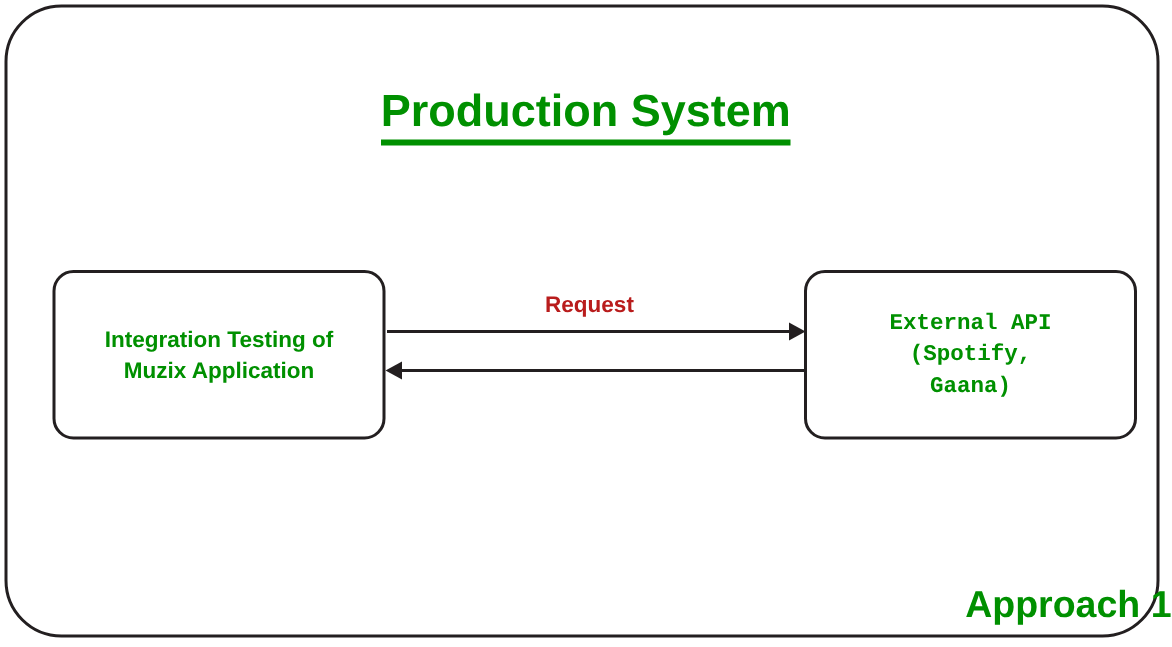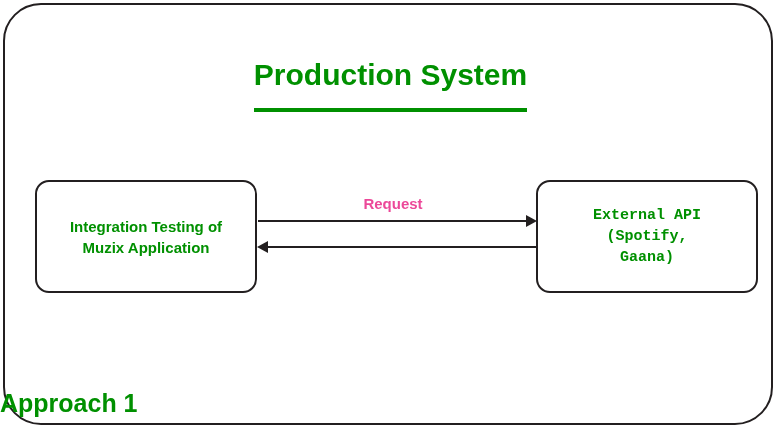--- a/index.html
+++ b/index.html
@@ -38,21 +38,21 @@
     text-align: center;
     font-size: 30px;
     font-weight: bold;
     color: #009000;
     letter-spacing: 0px;
     line-height: 36px;
     white-space: nowrap;
   }
   .diagram-title .u {
     border-bottom: 4px solid #009000;
-    padding-bottom: 17px;
+    padding-bottom: 2px;
   }
   
   .node {
     position: absolute;
     box-sizing: border-box;
     border: 2px solid #231f20;
     border-radius: 14px;
     background: #ffffff;
     display: flex;
     align-items: center;
@@ -114,41 +114,41 @@
     top: 241px;
     border-top: 6px solid transparent;
     border-bottom: 6px solid transparent;
     border-right: 11px solid #231f20;
   }
   
   .edge-label {
     position: absolute;
     font-size: 15px;
     font-weight: bold;
-    color: #ec4899;
+    color: #b91c1c;
     white-space: nowrap;
     text-align: center;
   }
   #label-request {
     left: 298px;
     top: 195px;
     width: 190px;
   }
   #label-response {
     left: 303px;
     top: 255px;
     width: 190px;
   }
   
   .diagram-caption {
     position: absolute;
     left: 0;
     top: 388px;
     width: 781px;
-    text-align: left;
+    text-align: right;
     font-size: 25px;
     font-weight: bold;
     color: #009000;
     line-height: 30px;
     white-space: nowrap;
   }
 </style>
 </head>
 <body>
 

